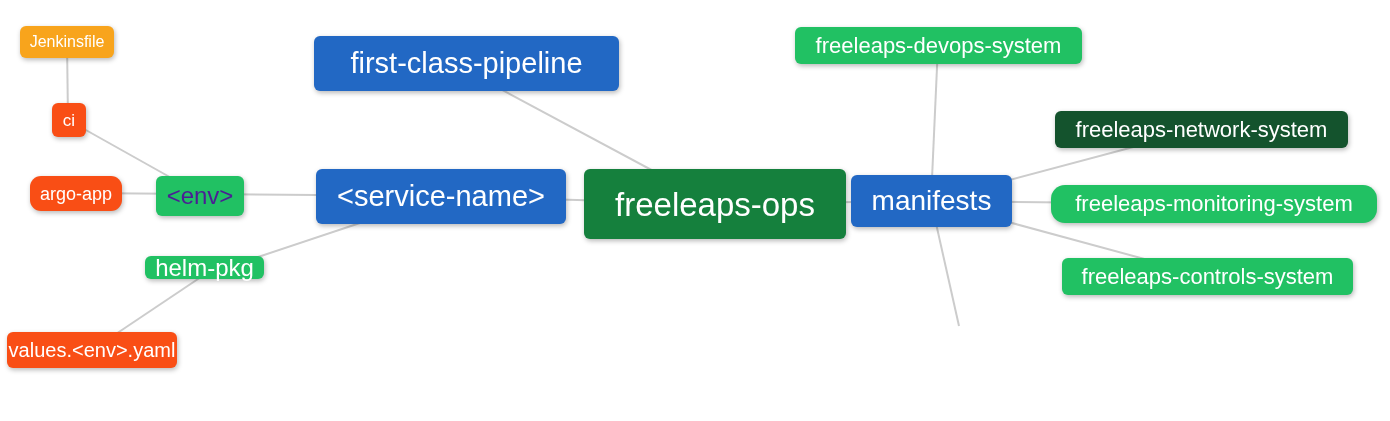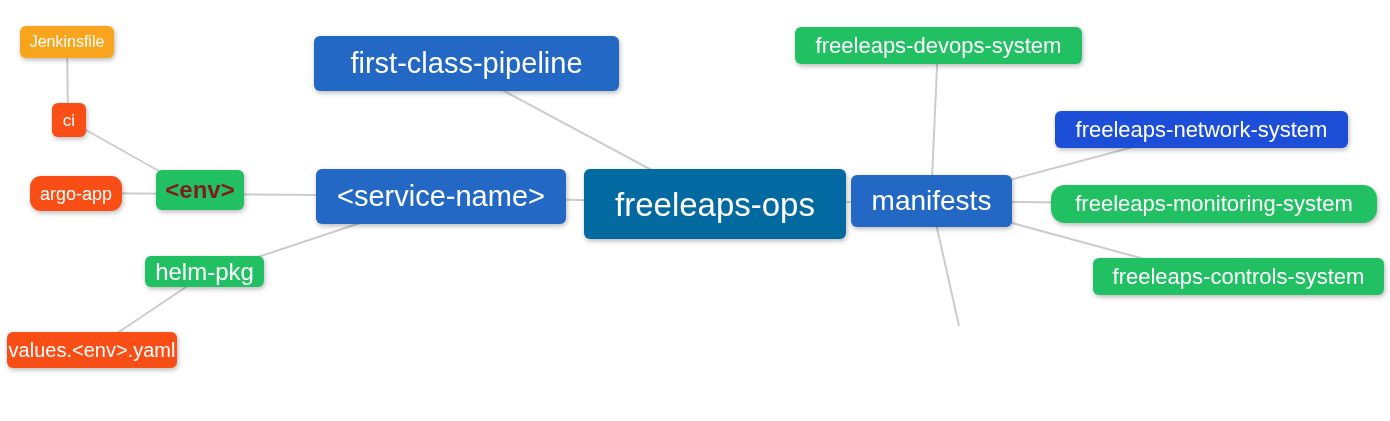--- a/index.html
+++ b/index.html
@@ -58,36 +58,36 @@
     <line x1="931" y1="201" x2="1207" y2="276" style="stroke: rgb(204, 204, 204);"></line>
     <line x1="931" y1="201" x2="959" y2="326" style="stroke: rgb(204, 204, 204);"></line>
   </svg>
 
   <div class="node" style="left: 20px; top: 26px; width: 94px; height: 32px; font-size: 16px; background-color: rgb(248, 164, 28); color: rgb(255, 255, 255);">Jenkinsfile</div>
 
   <div class="node" style="left: 52px; top: 103px; width: 34px; height: 34px; font-size: 17px; background-color: rgb(249, 78, 21); color: rgb(255, 255, 255);">ci</div>
 
   <div class="node" style="left: 30px; top: 176px; width: 92px; height: 35px; font-size: 18px; background-color: rgb(249, 78, 21); color: rgb(255, 255, 255); border-radius: 11px;">argo-app</div>
 
-  <div class="node" style="left: 156px; top: 170px; width: 88px; height: 40px; font-size: 24px; background-color: rgb(33, 193, 99); color: #7f1d1d; font-weight: bold;">&lt;env&gt;</div>
+  <div class="node" style="left: 156px; top: 176px; width: 88px; height: 40px; font-size: 24px; background-color: rgb(33, 193, 99); color: #4c1d95;">&lt;env&gt;</div>
 
-  <div class="node" style="left: 145px; top: 256px; width: 119px; height: 31px; font-size: 24px; background-color: rgb(33, 193, 99); color: rgb(255, 255, 255);">helm-pkg</div>
+  <div class="node" style="left: 145px; top: 256px; width: 119px; height: 23px; font-size: 24px; background-color: rgb(33, 193, 99); color: rgb(255, 255, 255);">helm-pkg</div>
 
   <div class="node" style="left: 7px; top: 332px; width: 170px; height: 36px; font-size: 20px; background-color: rgb(249, 78, 21); color: rgb(255, 255, 255);">values.&lt;env&gt;.yaml</div>
 
   <div class="node" style="left: 314px; top: 36px; width: 305px; height: 55px; font-size: 29px; background-color: rgb(34, 104, 196); color: rgb(255, 255, 255);">first-class-pipeline</div>
 
   <div class="node" style="left: 316px; top: 169px; width: 250px; height: 55px; font-size: 29px; background-color: rgb(34, 104, 196); color: rgb(255, 255, 255);">&lt;service-name&gt;</div>
 
-  <div class="node" style="left: 584px; top: 169px; width: 262px; height: 70px; font-size: 33px; background-color: #0369a1; color: rgb(255, 255, 255);">freeleaps-ops</div>
+  <div class="node" style="left: 584px; top: 169px; width: 262px; height: 70px; font-size: 33px; background-color: #15803d; color: rgb(255, 255, 255);">freeleaps-ops</div>
 
   <div class="node" style="left: 851px; top: 175px; width: 161px; height: 52px; font-size: 28px; background-color: rgb(34, 104, 196); color: rgb(255, 255, 255);">manifests</div>
 
   <div class="node" style="left: 795px; top: 27px; width: 287px; height: 37px; font-size: 22px; background-color: rgb(33, 193, 99); color: rgb(255, 255, 255);">freeleaps-devops-system</div>
 
-  <div class="node" style="left: 1055px; top: 111px; width: 293px; height: 37px; font-size: 22px; background-color: #1d4ed8; color: rgb(255, 255, 255);">freeleaps-network-system</div>
+  <div class="node" style="left: 1055px; top: 111px; width: 293px; height: 37px; font-size: 22px; background-color: #14532d; color: rgb(255, 255, 255);">freeleaps-network-system</div>
 
   <div class="node" style="left: 1051px; top: 185px; width: 326px; height: 38px; font-size: 22px; background-color: rgb(33, 193, 99); color: rgb(255, 255, 255); border-radius: 14px;">freeleaps-monitoring-system</div>
 
-  <div class="node" style="left: 1062px; top: 258px; width: 291px; height: 37px; font-size: 22px; background-color: rgb(33, 193, 99); color: rgb(255, 255, 255); margin-left: 31px;">freeleaps-controls-system</div>
+  <div class="node" style="left: 1062px; top: 258px; width: 291px; height: 37px; font-size: 22px; background-color: rgb(33, 193, 99); color: rgb(255, 255, 255);">freeleaps-controls-system</div>
 
 
 </div>
 
 </body></html>

